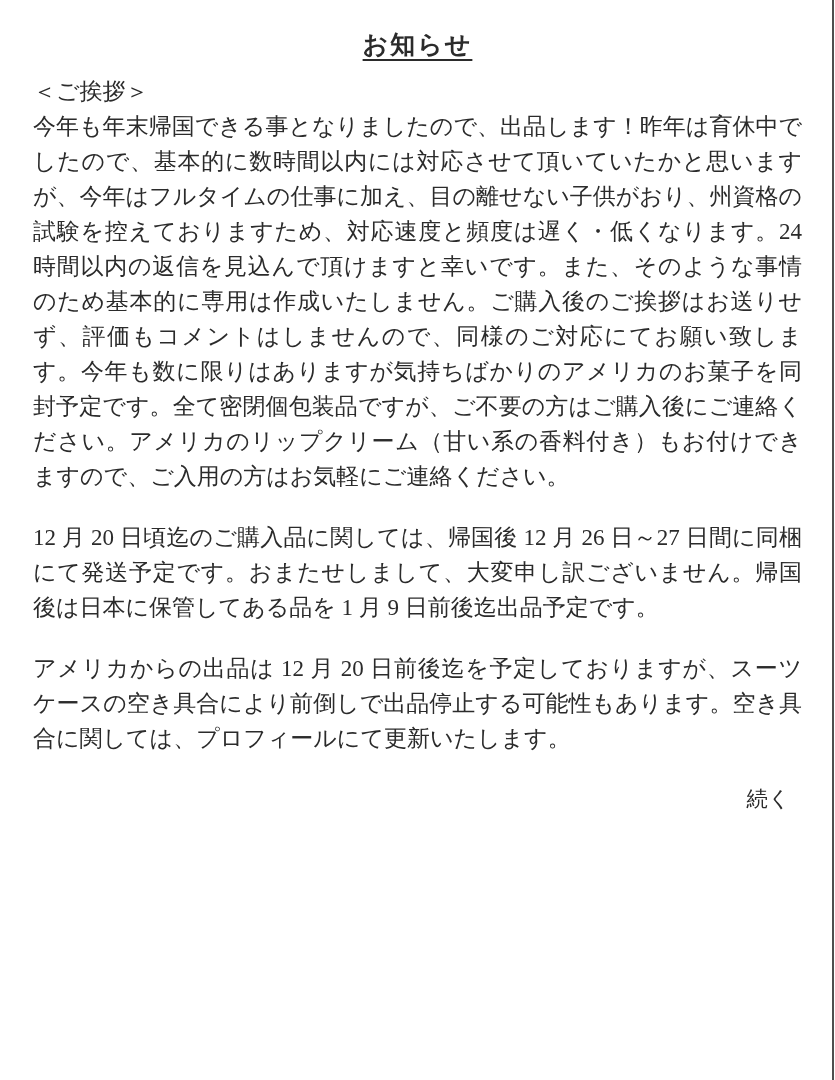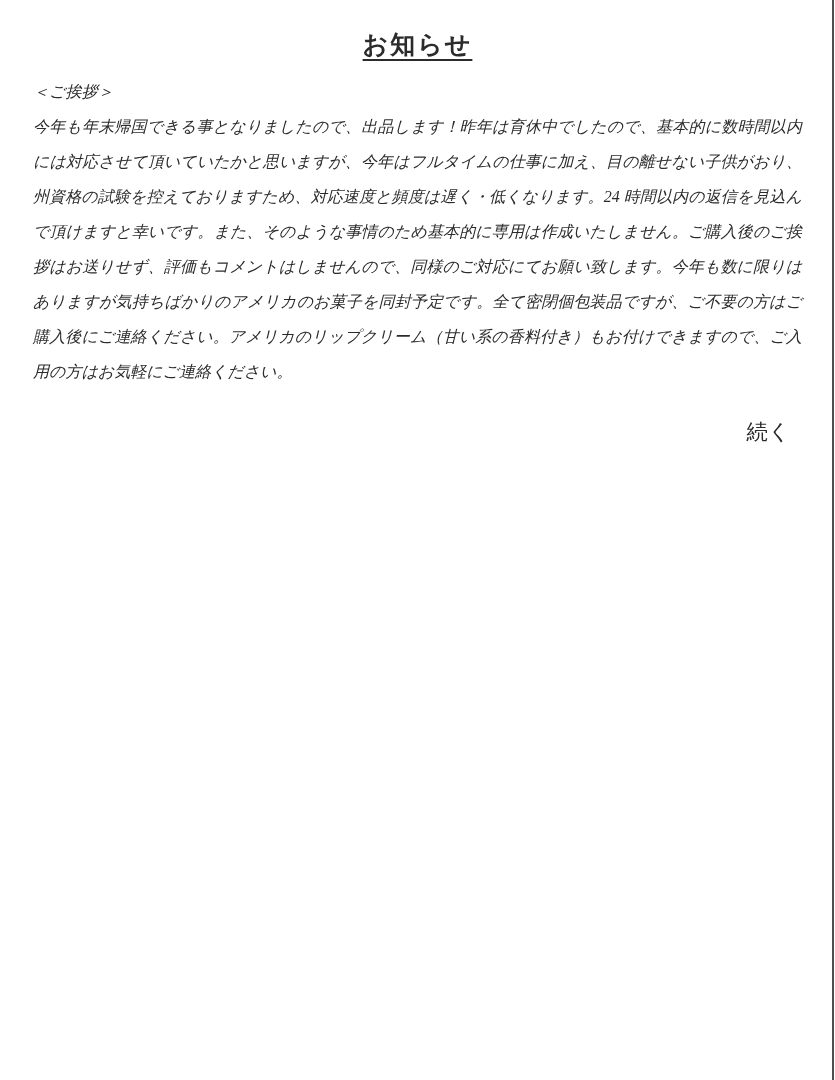--- a/index.html
+++ b/index.html
@@ -28,25 +28,24 @@
     font-weight: bold;
     letter-spacing: 2px;
     text-decoration: underline;
     text-decoration-thickness: 2px;
     text-underline-offset: 6px;
     margin-bottom: 13px;
   }
   .section { margin-bottom: 26px; }
   .section-heading,
   .section-body {
-    font-size: 16px;
+    font-size: 23px;
     line-height: 35px;
     text-align: justify;
     text-justify: inter-character;
-    font-style: italic;
   }
   .section-body { word-break: break-all; }
   .footer-continued {
     font-size: 21.5px;
     line-height: 35px;
     text-align: right;
     padding-right: 12px;
     margin-top: 4px;
   }
   .edge-line {
@@ -64,21 +63,25 @@
 <div class="page">
 
   <h1 class="page-title">お知らせ</h1>
 
   <section class="section">
     <div class="section-heading">＜ご挨拶＞</div>
     <p class="section-body">今年も年末帰国できる事となりましたので、出品します！昨年は育休中でしたので、基本的に数時間以内には対応させて頂いていたかと思いますが、今年はフルタイムの仕事に加え、目の離せない子供がおり、州資格の試験を控えておりますため、対応速度と頻度は遅く・低くなります。24 時間以内の返信を見込んで頂けますと幸いです。また、そのような事情のため基本的に専用は作成いたしません。ご購入後のご挨拶はお送りせず、評価もコメントはしませんので、同様のご対応にてお願い致します。今年も数に限りはありますが気持ちばかりのアメリカのお菓子を同封予定です。全て密閉個包装品ですが、ご不要の方はご購入後にご連絡ください。アメリカのリップクリーム（甘い系の香料付き）もお付けできますので、ご入用の方はお気軽にご連絡ください。</p>
   </section>
 
   <section class="section">
+    <p class="section-body">12 月 20 日頃迄のご購入品に関しては、帰国後 12 月 26 日～27 日間に同梱にて発送予定です。おまたせしまして、大変申し訳ございません。帰国後は日本に保管してある品を 1 月 9 日前後迄出品予定です。</p>
   </section>
 
 
+  <section class="section">
+    <p class="section-body">アメリカからの出品は 12 月 20 日前後迄を予定しておりますが、スーツケースの空き具合により前倒しで出品停止する可能性もあります。空き具合に関しては、プロフィールにて更新いたします。</p>
+  </section>
 
   <div class="footer-continued">続く</div>
 
   <div class="edge-line"></div>
 
 </div>
 
 </body></html>

